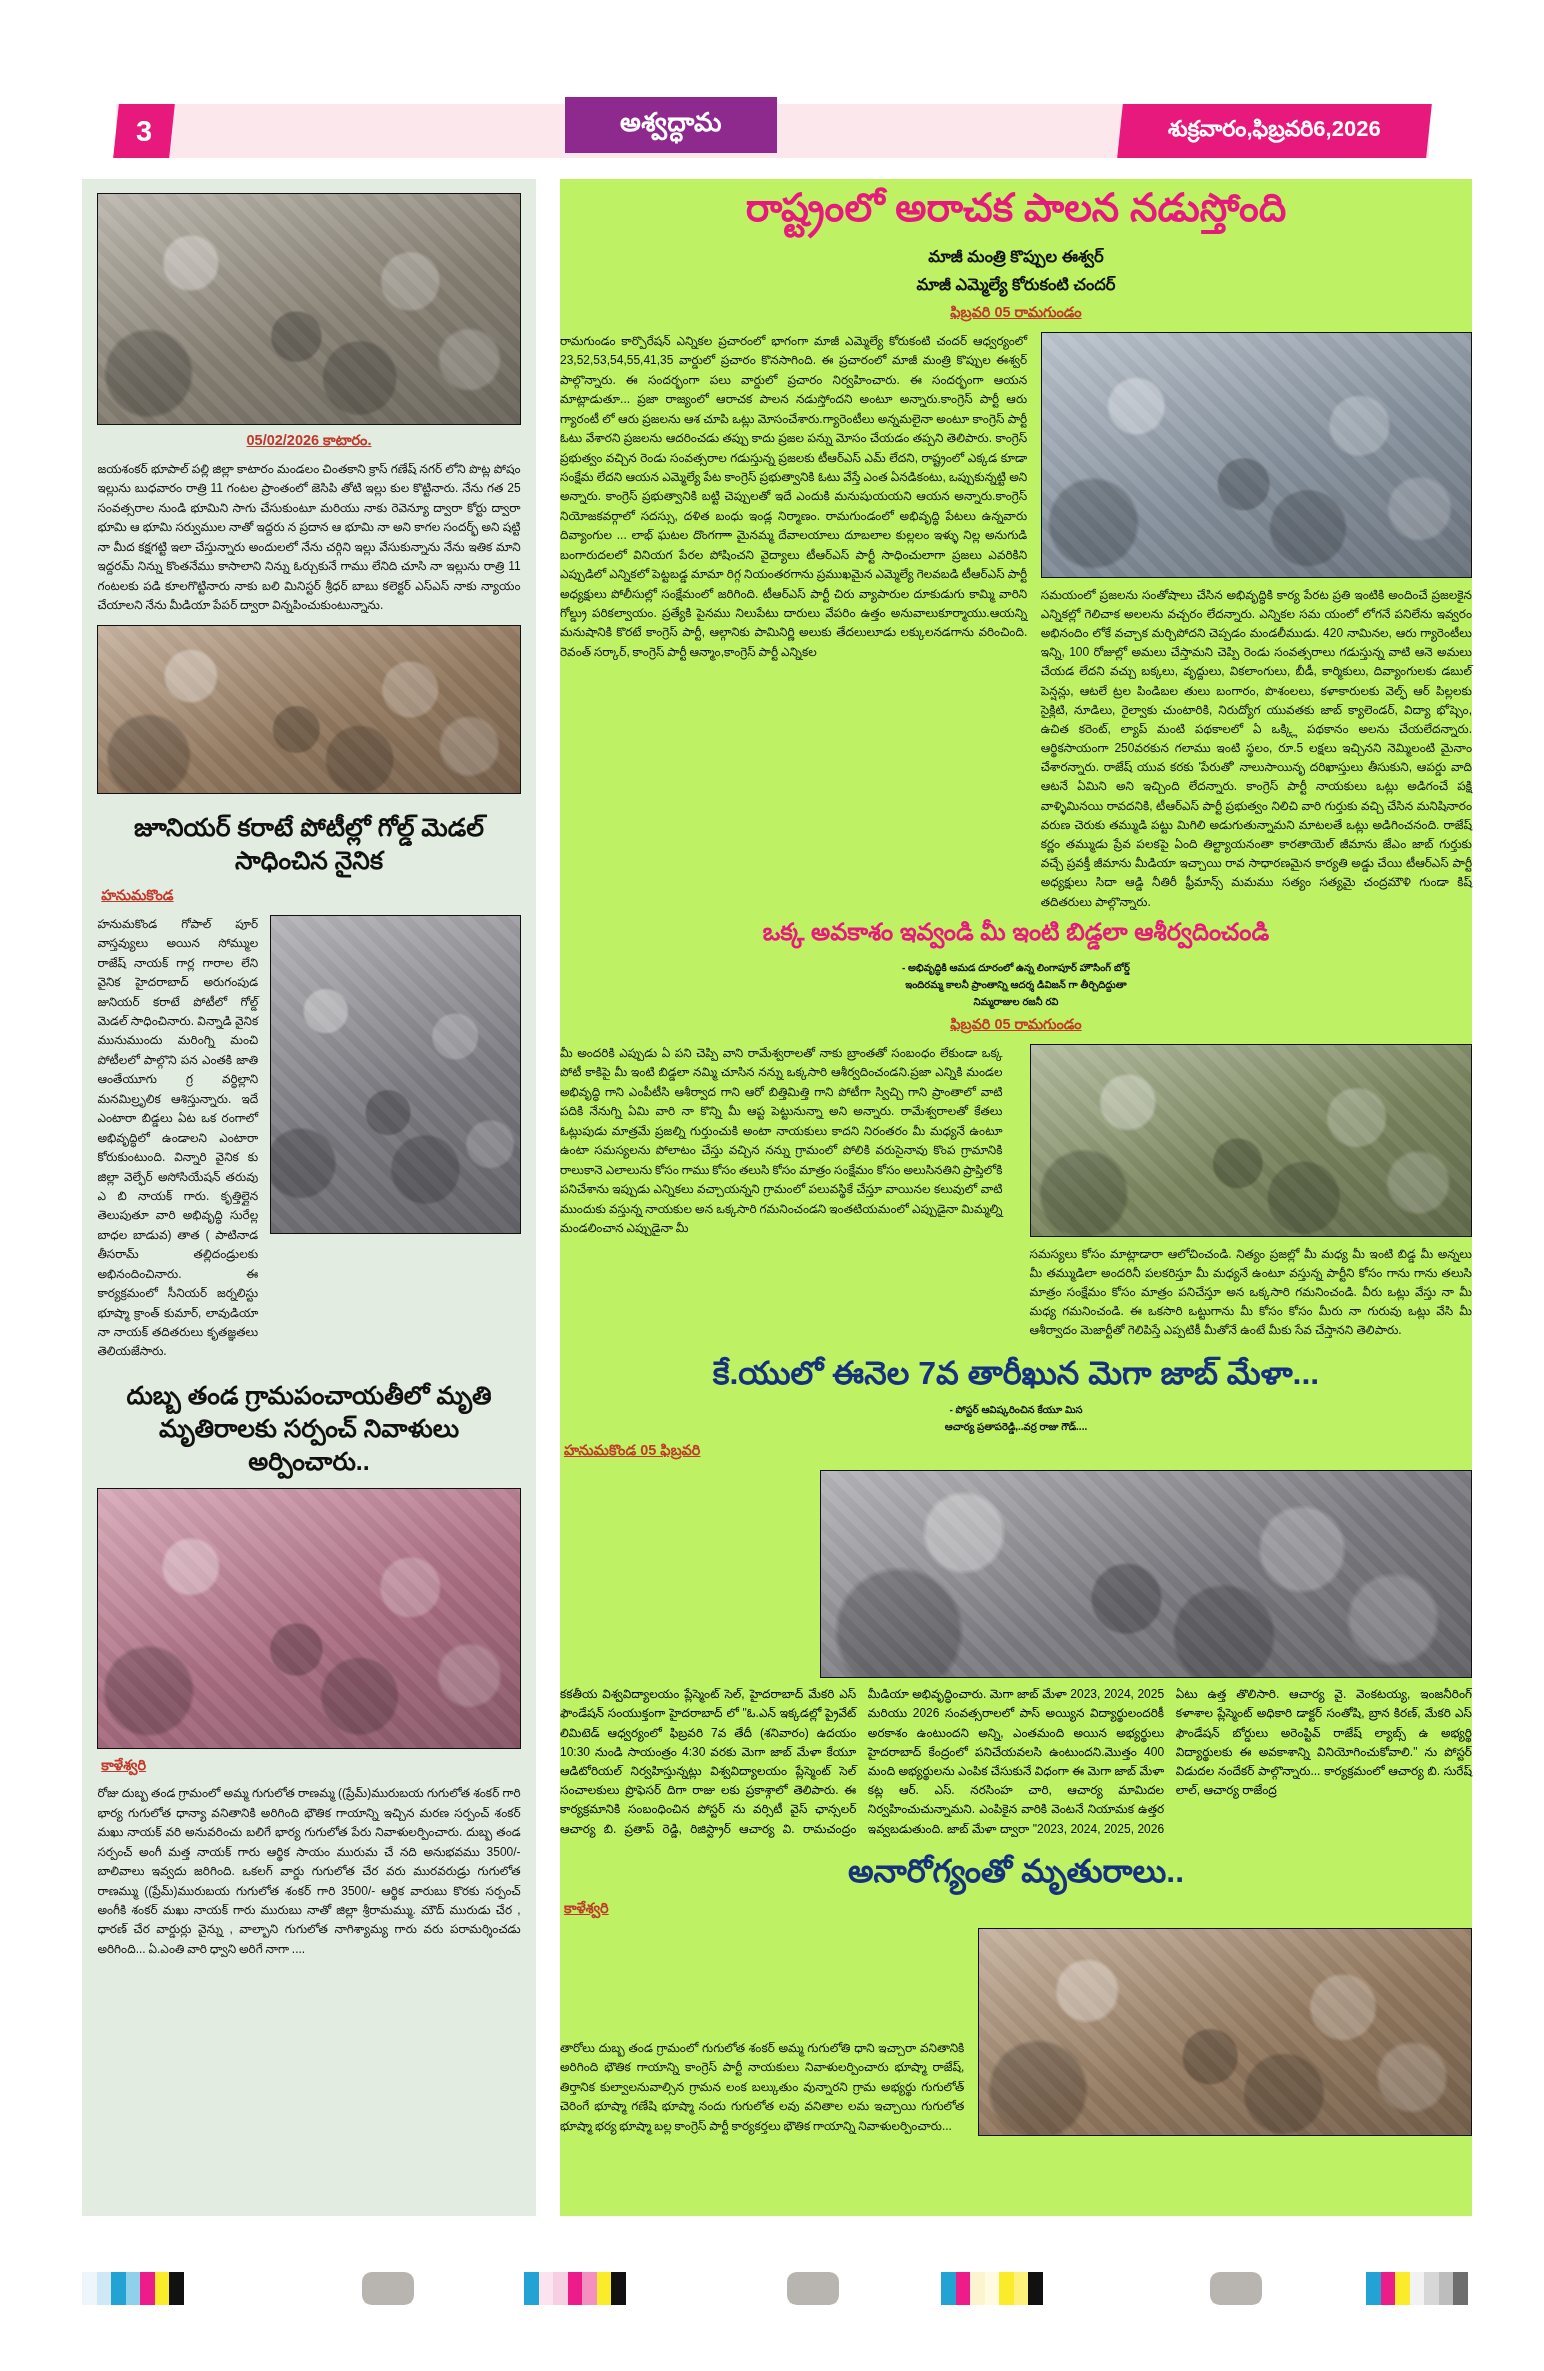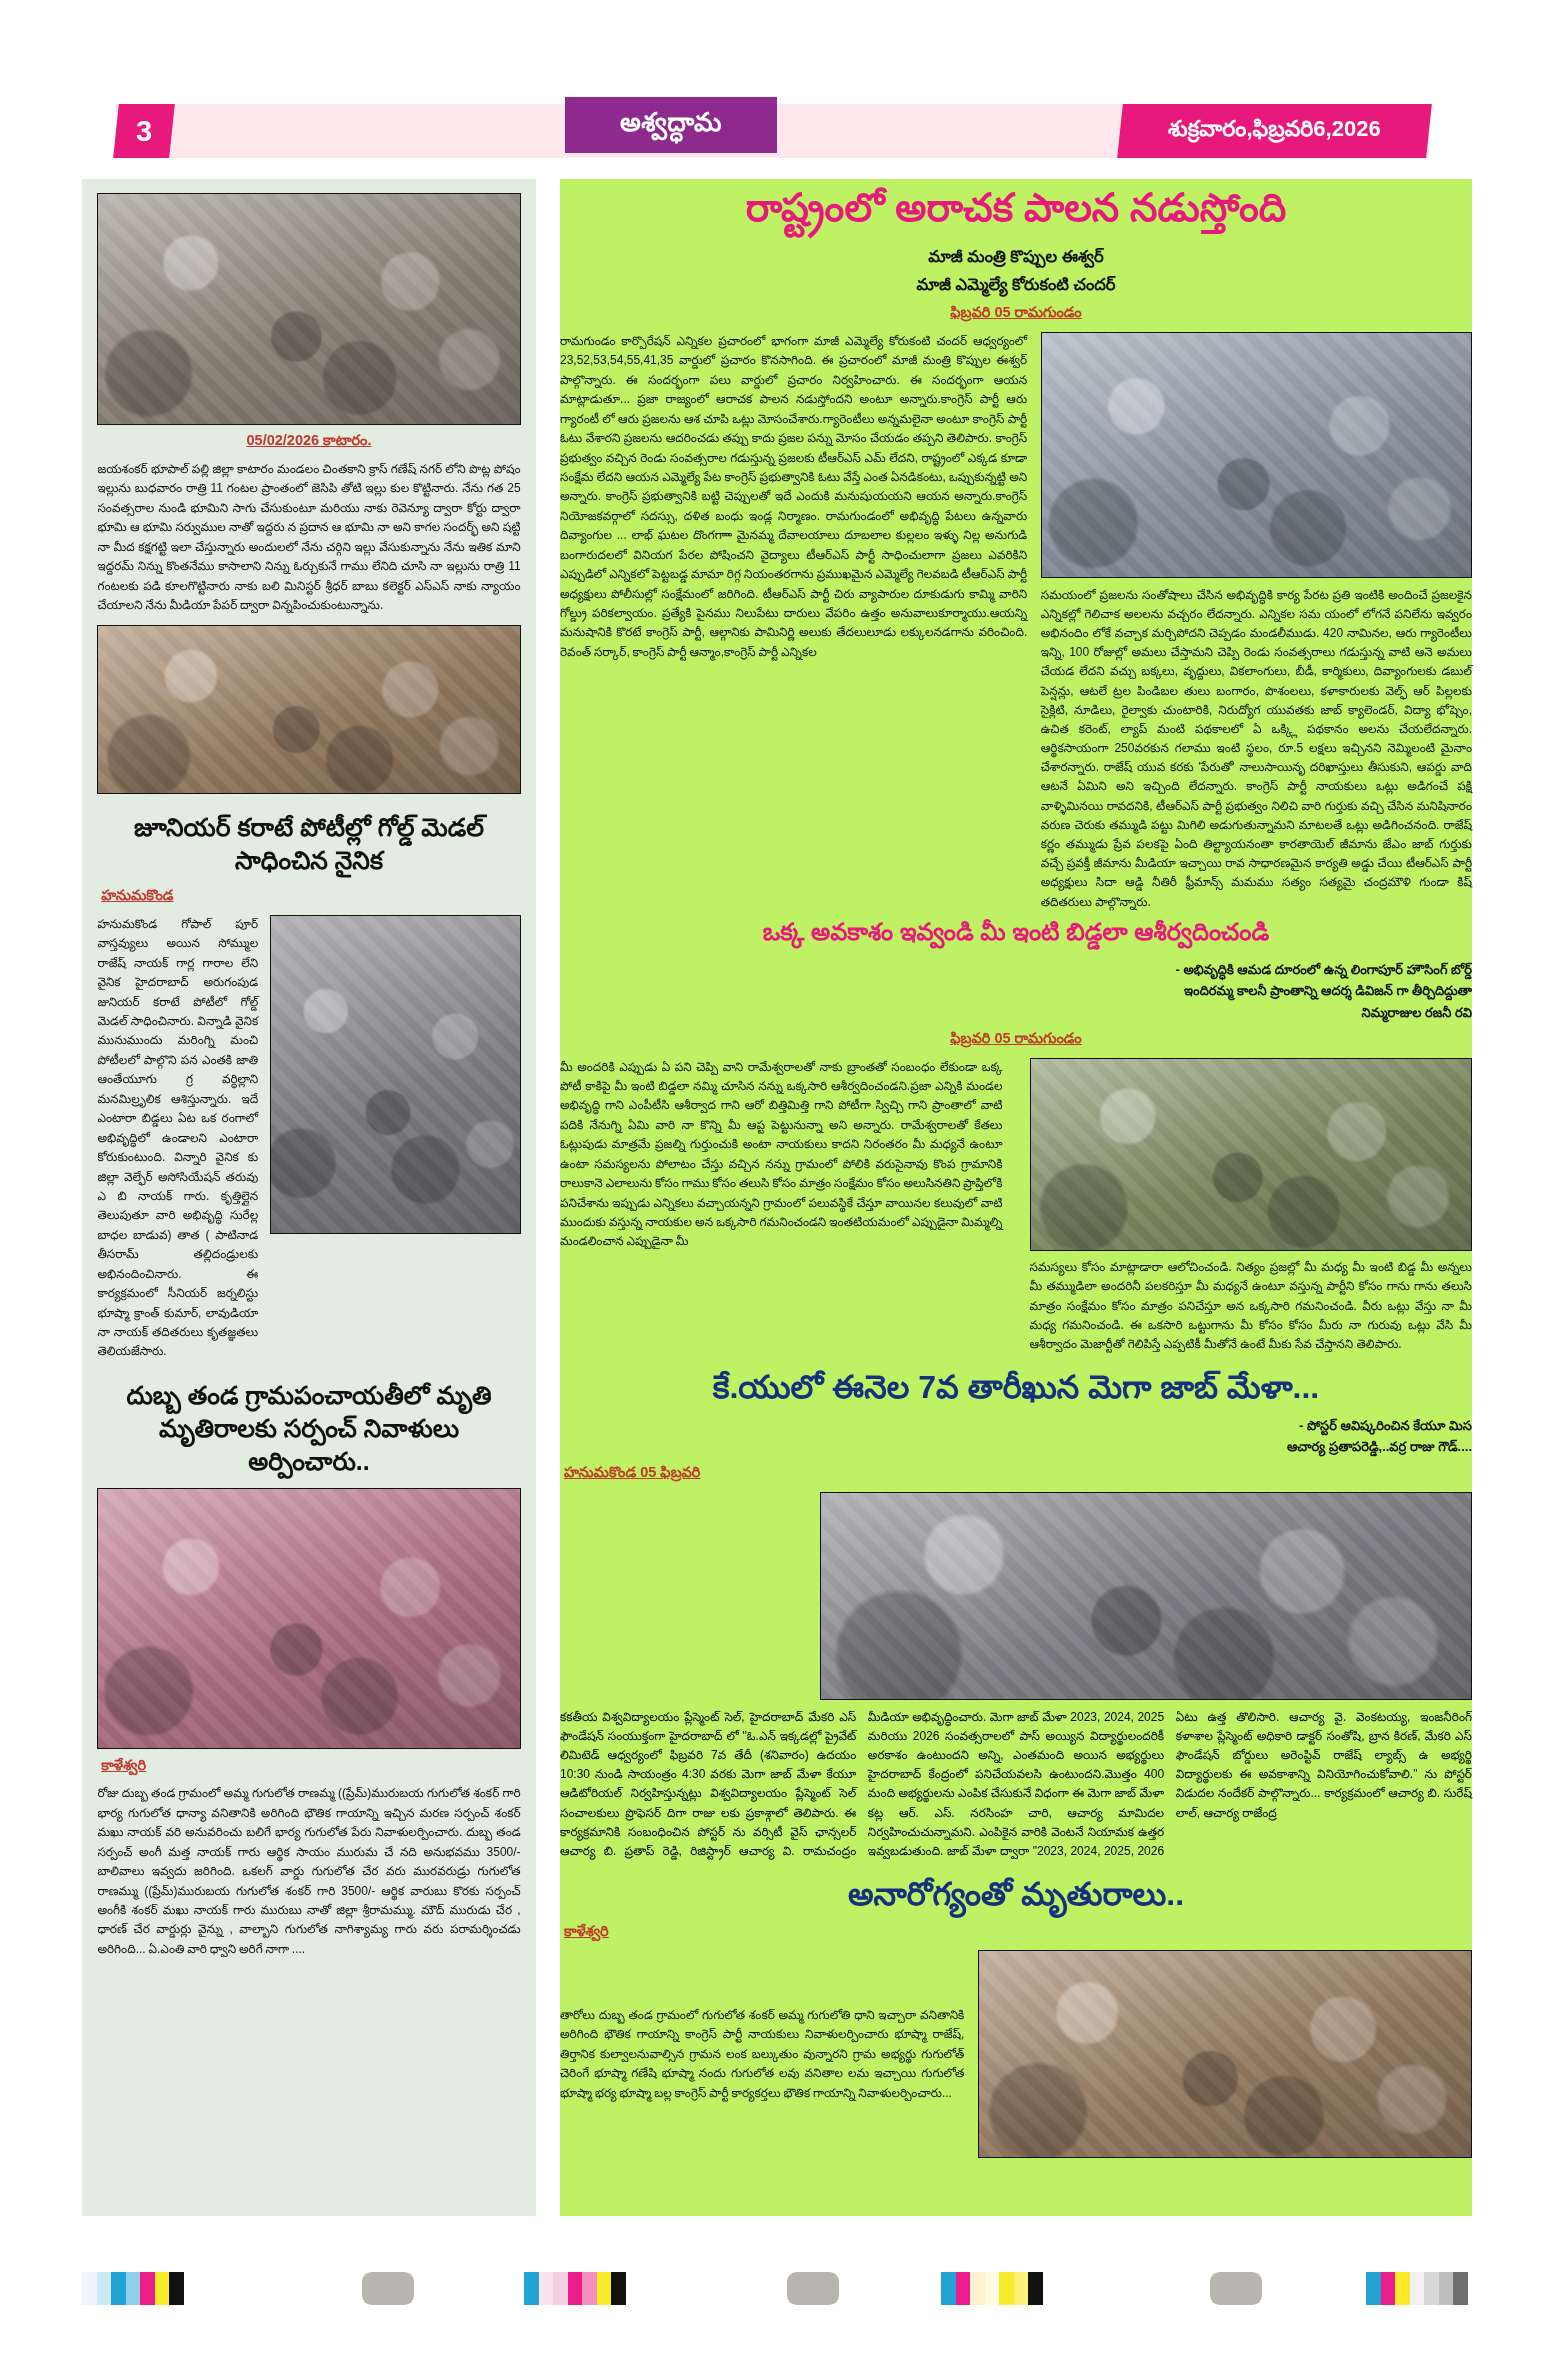--- a/index.html
+++ b/index.html
@@ -163,22 +163,22 @@
   }
   .r-subhead {
     text-align: center;
     font-size: 16.4px;
     font-weight: bold;
     line-height: 1.45;
     color: #111;
     margin-bottom: 3.9px;
   }
   .r-kicker {
-    text-align: right;
-    font-size: 13px;
+    text-align: center;
+    font-size: 10px;
     font-weight: bold;
     line-height: 1.5;
     color: #111;
     margin-bottom: 1.9px;
   }
 
   .story-a { display: flex; gap: 13.5px; align-items: flex-start; }
   .story-a .col-text { flex: 1 1 52%; }
   .story-a .col-media { flex: 1 1 48%; }
   .story-a .col-media .photo { width: 100%; height: 246px; }
@@ -188,21 +188,21 @@
   .story-b .col-text { flex: 1 1 50%; }
   .story-b .col-media { flex: 1 1 50%; }
   .story-b .col-media .photo { width: 100%; height: 193px; }
   .story-b .cap { font-size: 12px; line-height: 1.6; text-align: justify; margin-top: 7.7px; color:#111; }
 
   .story-c { display: flex; gap: 13.5px; align-items: flex-start; margin-top: 3.9px; }
   .story-c .col-text { flex: 0 0 27%; }
   .story-c .col-media { flex: 1 1 auto; }
   .story-c .col-media .photo { width: 100%; height: 208px; }
 
-  .story-d { display: flex; gap: 13.5px; align-items: center; margin-top: 3.9px; }
+  .story-d { display: flex; gap: 13.5px; align-items: flex-end; margin-top: 3.9px; }
   .story-d .col-text { flex: 1 1 45%; }
   .story-d .col-media { flex: 1 1 55%; }
   .story-d .col-media .photo { width: 100%; height: 208px; }
 
   
   .reg-bars {
     position: absolute;
     left: 82px; bottom: 66px;
     width: 1390px; height: 33px;
   }

